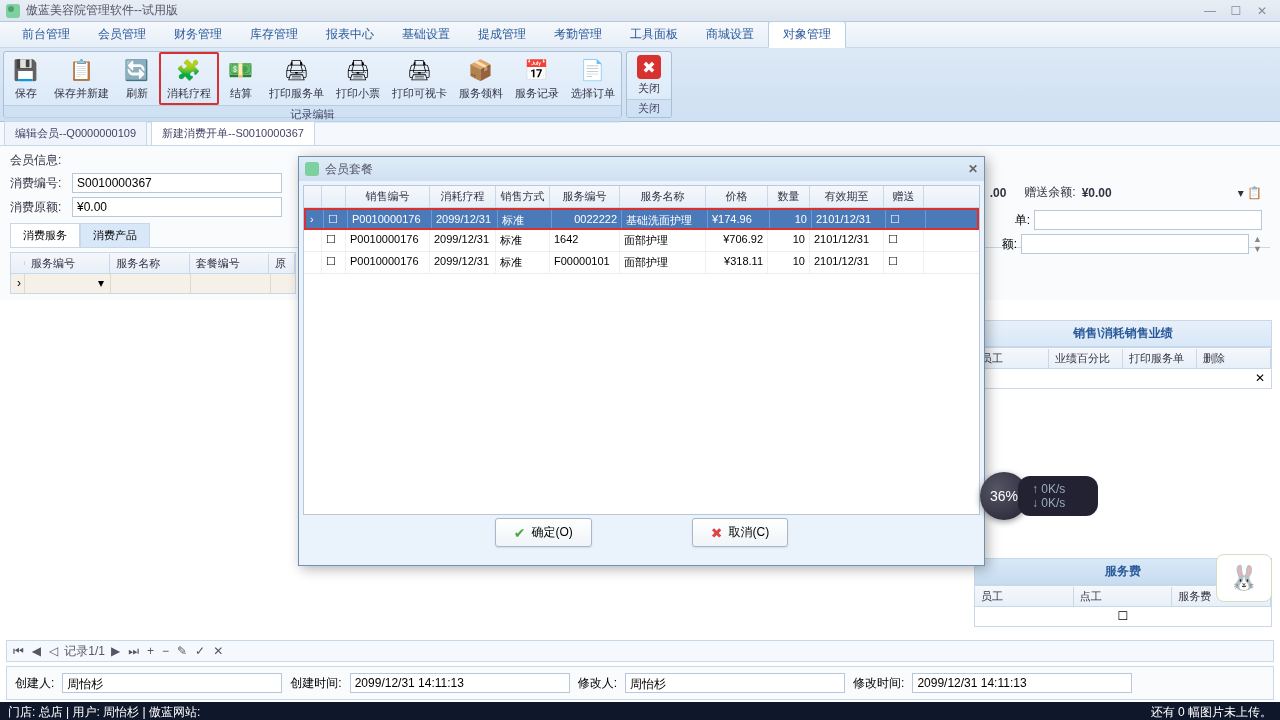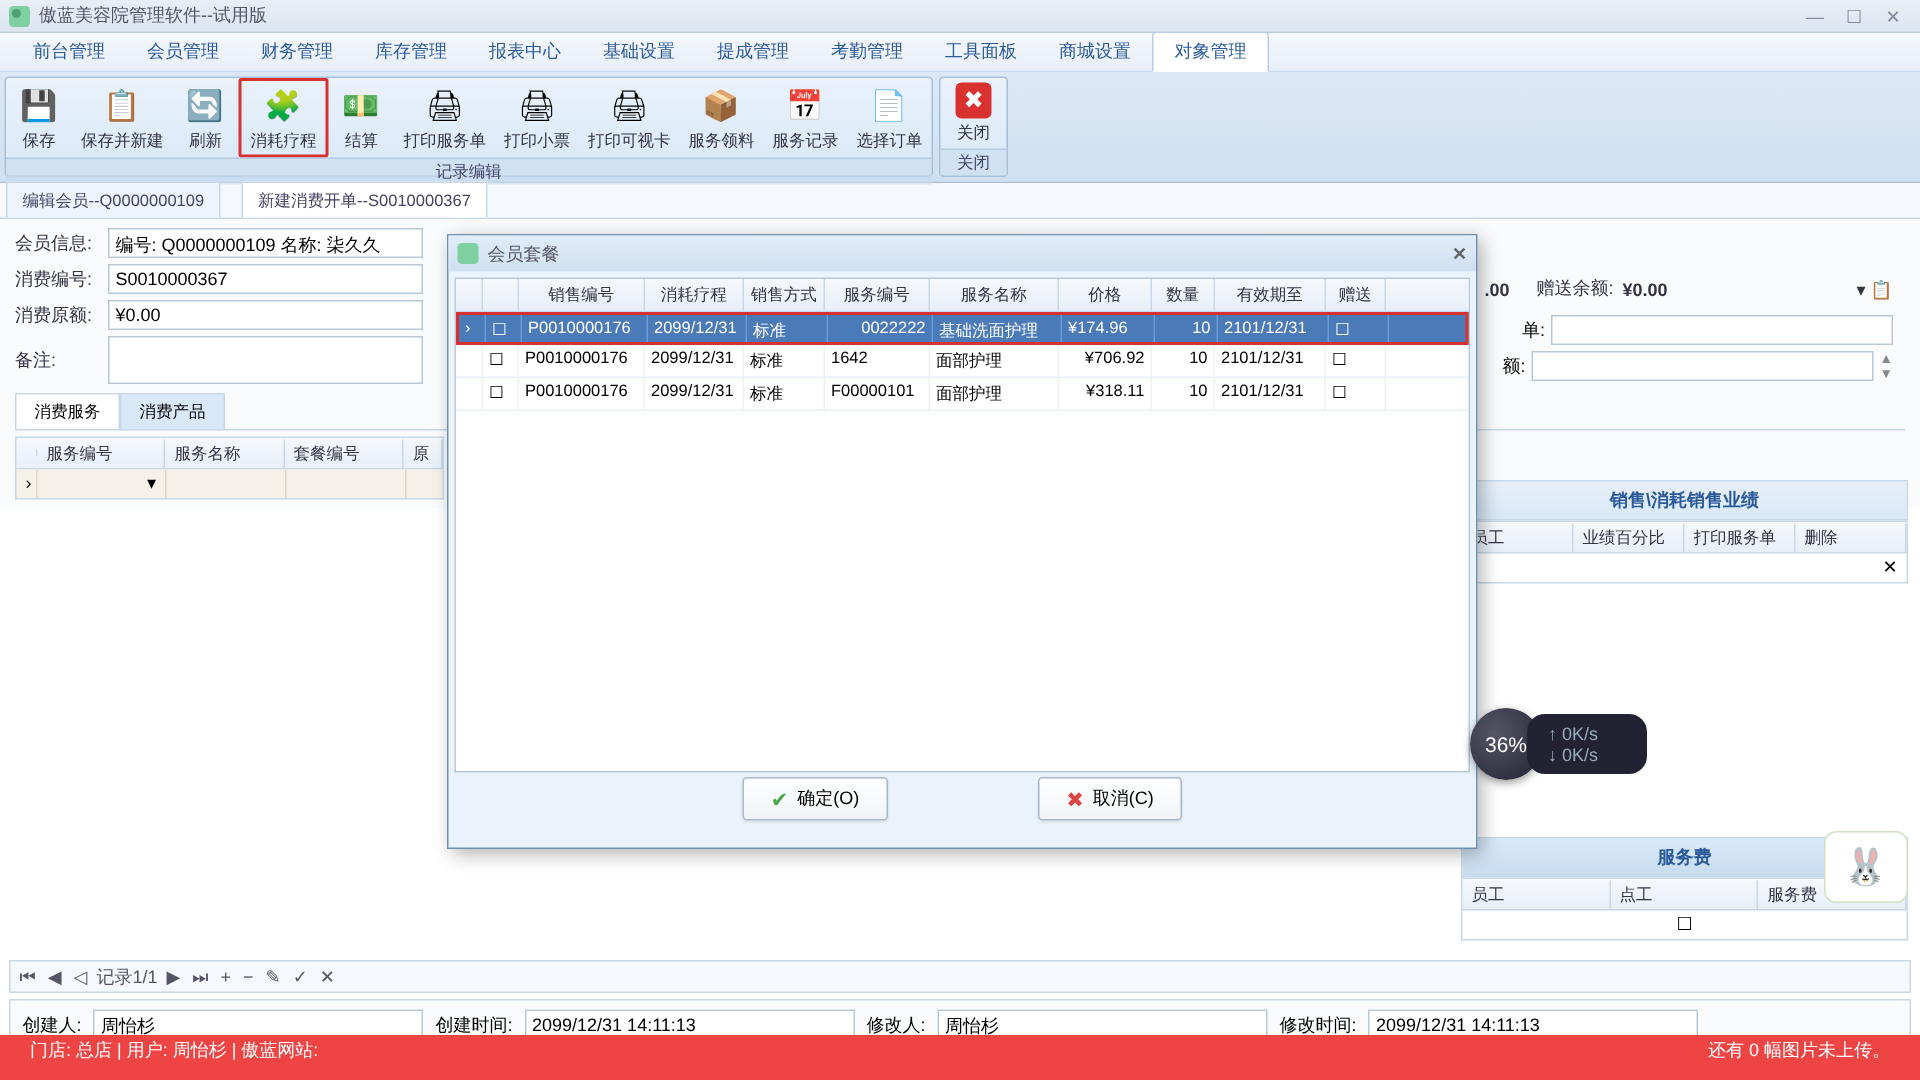--- a/index.html
+++ b/index.html
@@ -14,21 +14,21 @@
 .menubar .mitem.active{background:#fff;border:1px solid #b8cde8;border-bottom:1px solid #fff;border-radius:3px 3px 0 0;color:#2a5a9a}
 .ribbon{height:74px;background:linear-gradient(#dce8f5,#cfe0f2);border-bottom:1px solid #a8c0d8;display:flex;padding:3px}
 .rgroup{border:1px solid #a8c0d8;border-radius:3px;background:linear-gradient(#eaf2fb,#d8e8f8);margin-right:4px;display:flex;flex-direction:column}
 .rgroup .btns{display:flex;flex:1}
 .rgroup .lbl{text-align:center;font-size:11px;color:#446;padding:1px;background:rgba(200,220,240,.6);border-top:1px solid #b8cde0}
 .rbtn{display:flex;flex-direction:column;align-items:center;justify-content:center;padding:2px 6px;cursor:pointer;min-width:44px}
 .rbtn .ricon{width:28px;height:28px;display:flex;align-items:center;justify-content:center;font-size:20px}
 .rbtn .rlbl{font-size:11px;color:#334;margin-top:2px;white-space:nowrap}
 .rbtn.hl{border:2px solid #d93030;border-radius:2px}
 .tabs{height:24px;border-bottom:1px solid #c8d8e8;display:flex;align-items:flex-end;padding-left:4px;background:#f5f8fc}
-.tab{padding:4px 10px;border:1px solid #c8d8e8;border-bottom:none;background:#eef4fb;margin-right:14px;font-size:11px;color:#446;cursor:pointer}
+.tab{padding:4px 10px;border:1px solid #c8d8e8;border-bottom:none;background:#eef4fb;margin-right:4px;font-size:11px;color:#446;cursor:pointer}
 .tab.active{background:#fff}
 .formarea{padding:6px 10px;background:#fafbfc}
 .frow{display:flex;align-items:center;margin-bottom:4px;gap:6px}
 .flabel{color:#334;min-width:56px}
 .finput{border:1px solid #b8c8d8;padding:2px 4px;background:#fff;height:20px}
 .subtabs{display:flex;border-bottom:1px solid #c8d8e8;margin-top:6px}
 .subtab{padding:4px 12px;border:1px solid #c8d8e8;border-bottom:none;background:#fff;font-size:11px;cursor:pointer}
 .subtab.active{background:#d8e8f8}
 .gridhead{display:flex;background:linear-gradient(#f5f8fc,#e8eff8);border:1px solid #c8d8e8;height:22px;align-items:center}
 .gridhead .gc{border-right:1px solid #c8d8e8;padding:2px 6px;font-size:11px;color:#334;overflow:hidden}
@@ -44,21 +44,21 @@
 .dgh .dc{border-right:1px solid #c8d8e8;padding:3px 4px;font-size:11px;color:#334;text-align:center;overflow:hidden;white-space:nowrap}
 .dgr{display:flex;height:22px;border-bottom:1px solid #e8eef5}
 .dgr .dc{border-right:1px solid #f0f0f0;padding:3px 4px;font-size:11px;overflow:hidden;white-space:nowrap}
 .dgr.sel{background:#4a7ab8;color:#fff;border:2px solid #d93030}
 .dgr.sel .dc{border-right-color:#6a9ad8}
 .dlgbtns{display:flex;justify-content:center;gap:100px;position:absolute;bottom:18px;left:0;right:0}
 .dlgbtn{border:1px solid #a8b8c8;background:linear-gradient(#fff,#f0f4f8);padding:5px 18px;border-radius:3px;cursor:pointer;display:flex;align-items:center;gap:6px;box-shadow:0 1px 2px rgba(0,0,0,.1)}
 .dlgbtn .bi{font-size:14px}
 .rightpanel{position:absolute;right:8px;top:320px;width:298px}
 .rptitle{background:linear-gradient(#e8eff8,#d8e8f8);border:1px solid #c8d8e8;text-align:center;padding:4px;color:#2a5a9a;font-weight:bold}
-.statusbar{position:absolute;bottom:0;left:0;right:0;height:30px;background:#ef4444;color:#fff;font-size:11px;padding:2px 20px;display:flex}
+.statusbar{position:absolute;bottom:0;left:0;right:0;height:18px;background:#0f172a;color:#fff;font-size:11px;padding:2px 8px;display:flex}
 .statusbar .spacer{flex:1}
 .bottomnav{position:absolute;bottom:58px;left:6px;right:6px;height:22px;border:1px solid #c8d8e8;background:#f5f8fc;display:flex;align-items:center;padding:0 4px;gap:4px;font-size:11px;color:#556}
 .bottomnav .nb{cursor:pointer;padding:0 2px}
 .bottominfo{position:absolute;bottom:20px;left:6px;right:6px;height:34px;border:1px solid #c8d8e8;background:#fafbfc;display:flex;align-items:center;padding:0 8px;gap:8px;font-size:11px}
 .bottominfo .binput{border:1px solid #b8c8d8;padding:2px 4px;background:#fff;height:20px}
 .netwidget{position:absolute;right:180px;bottom:200px;width:120px;height:48px;display:flex;align-items:center}
 .netcircle{width:48px;height:48px;border-radius:50%;background:radial-gradient(circle at 35% 35%,#556,#223);color:#fff;display:flex;align-items:center;justify-content:center;font-size:14px;box-shadow:0 2px 6px rgba(0,0,0,.4)}
 .netbar{background:#223;border-radius:12px;height:40px;width:80px;margin-left:-10px;display:flex;flex-direction:column;justify-content:center;padding-left:14px;color:#9ab;font-size:10px}
 .mascot{position:absolute;right:8px;bottom:118px;width:56px;height:48px;background:#fff;border:1px solid #d0e0c0;border-radius:8px;display:flex;align-items:center;justify-content:center;font-size:24px}
 .infotop{position:absolute;right:18px;top:184px;display:flex;align-items:center;gap:6px;color:#334}
@@ -153,33 +153,28 @@
 </div>
 
 <div class="tabs" id="doctabs">
     <div class="tab">编辑会员--Q0000000109</div>
     <div class="tab active">新建消费开单--S0010000367</div>
   </div>
 
 <div class="formarea">
   <div class="frow">
     <span class="flabel">会员信息:</span>
-    <div class="finput" style="width:210px">编号: Q0000000109    名称: 柒久久</div>
   </div>
   <div class="frow">
     <span class="flabel">消费编号:</span>
     <div class="finput" style="width:210px">S0010000367</div>
   </div>
   <div class="frow">
     <span class="flabel">消费原额:</span>
     <div class="finput" style="width:210px">¥0.00</div>
-  </div>
-  <div class="frow">
-    <span class="flabel">备注:</span>
-    <div class="finput" style="width:210px;height:32px"></div>
   </div>
   <div class="subtabs" id="subtabs">
       <div class="subtab">消费服务</div>
       <div class="subtab active">消费产品</div>
     </div>
   <div style="margin-top:4px;width:286px">
     <div class="gridhead" id="gridhead">
         <div class="gc" style="width: 14px;"></div>
         <div class="gc" style="width: 86px;">服务编号</div>
         <div class="gc" style="width: 80px;">服务名称</div>

